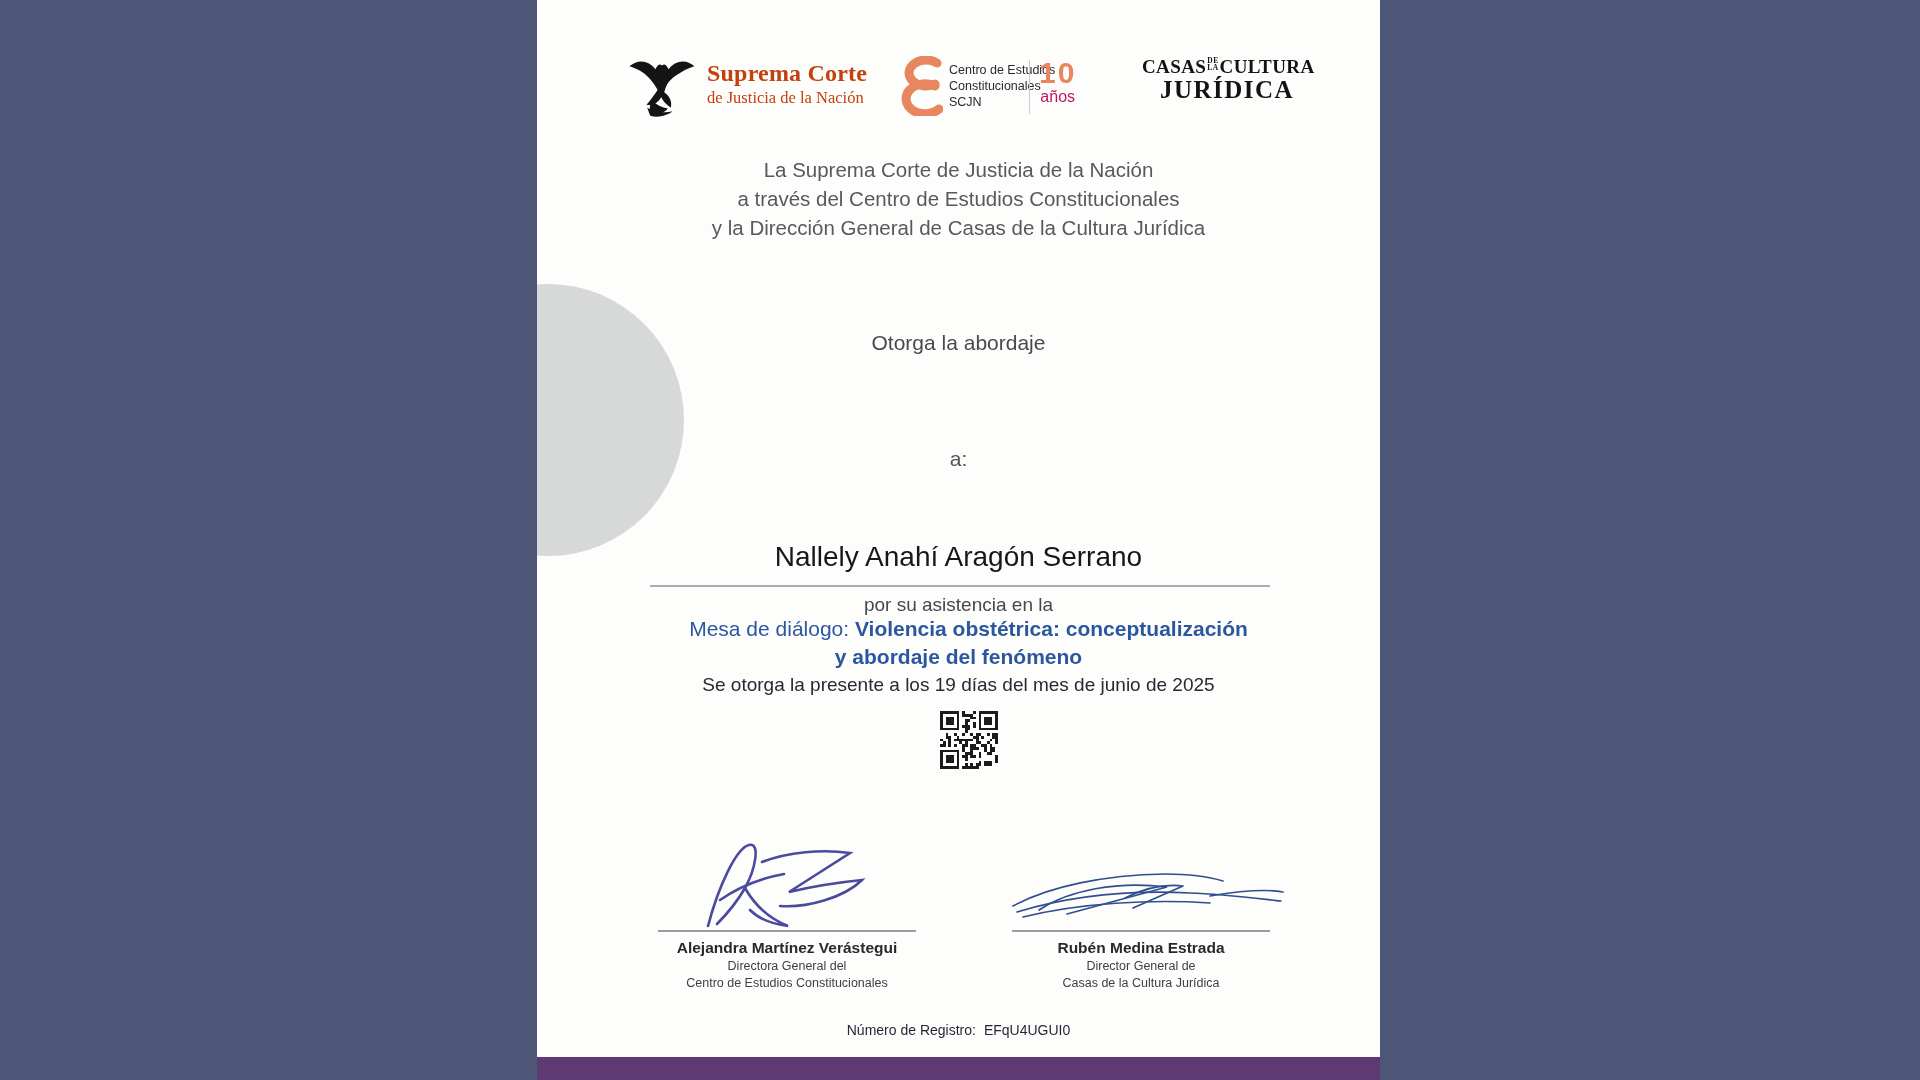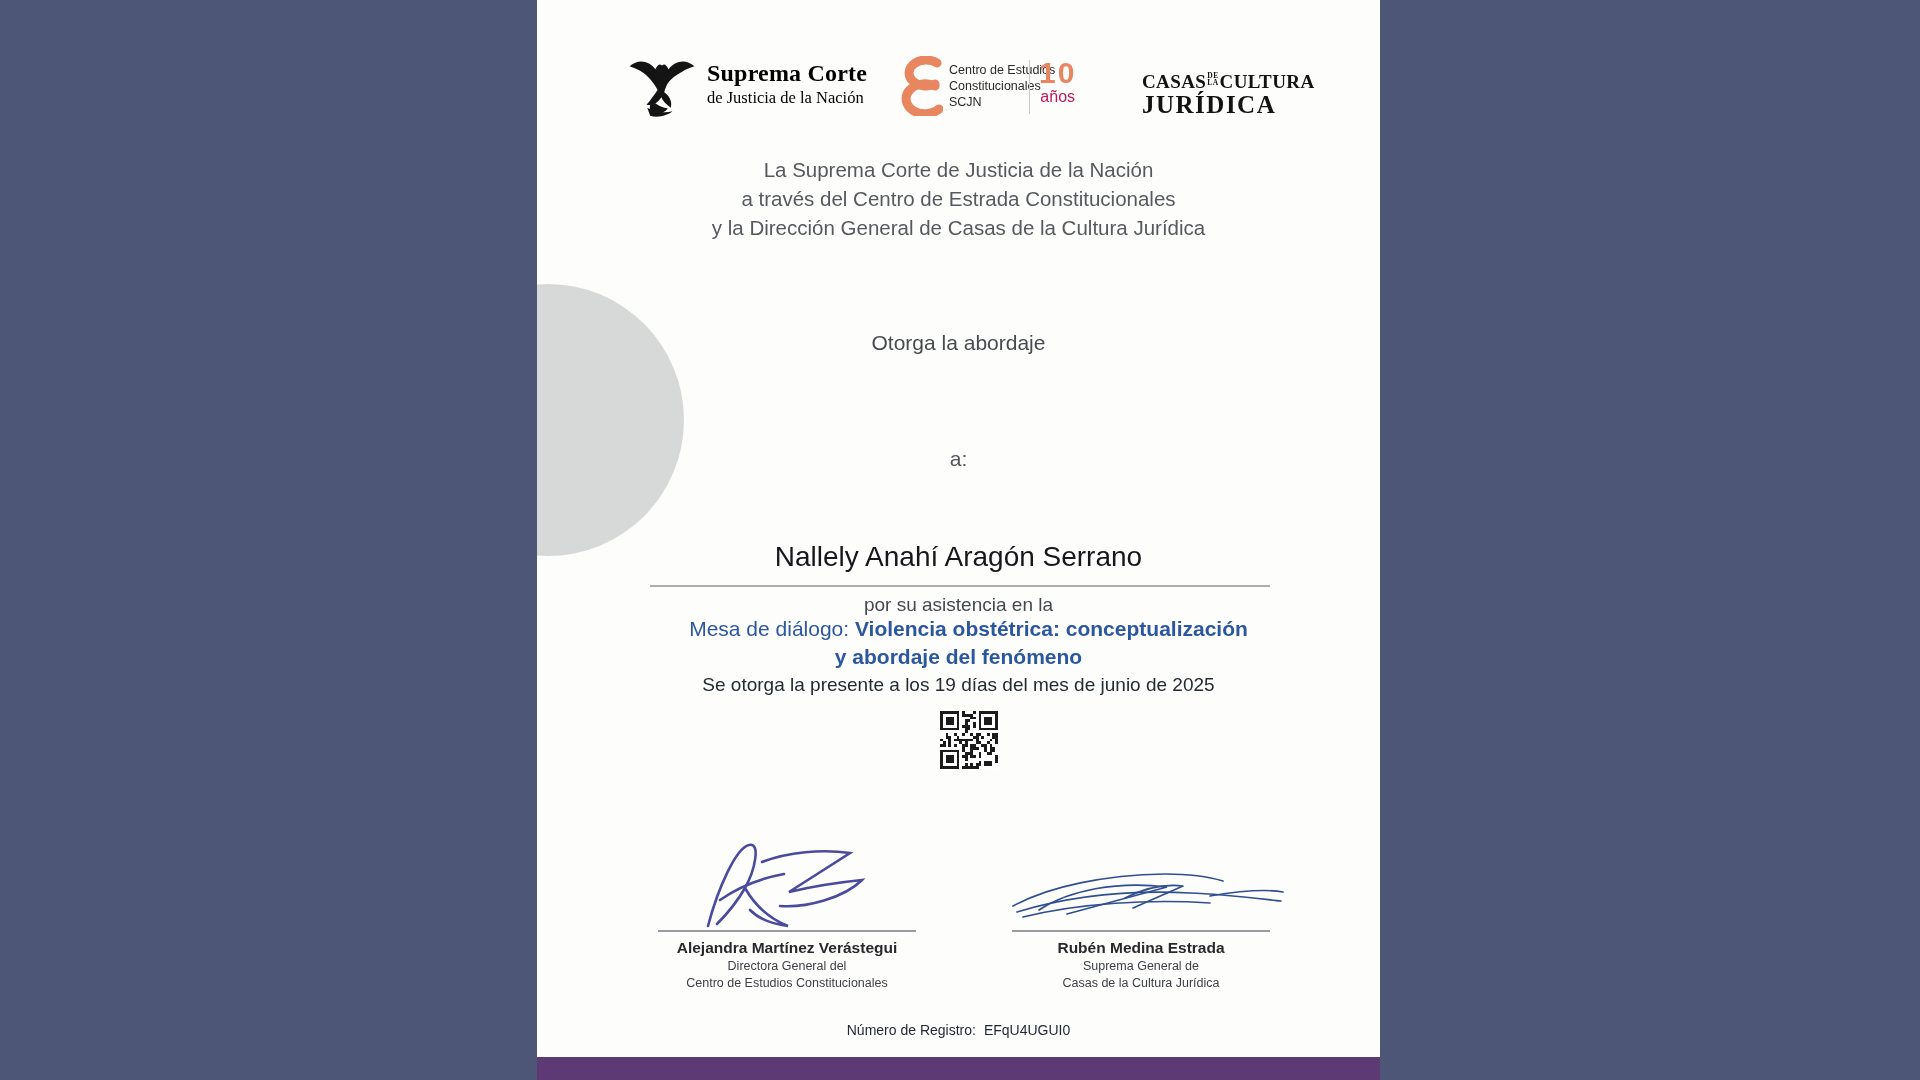--- a/index.html
+++ b/index.html
@@ -15,33 +15,33 @@
 
   
   .circle-deco {
     position:absolute; left:-125px; top:284px; width:272px; height:272px;
     border-radius:50%; background:#d7d9d8;
   }
 
   
   .scjn-logo { left:88px; top:56px; width:290px; height:62px; }
   .scjn-eagle { position:absolute; left:0; top:0; width:74px; height:62px; }
-  .scjn-word { position:absolute; left:82px; top:4px; font-family:"Liberation Serif", serif; color:#000000; }
+  .scjn-word { position:absolute; left:82px; top:4px; font-family:"Liberation Serif", serif; color:#c2410c; }
   .scjn-word .l1 { font-size:24px; font-weight:700; letter-spacing:.2px; }
   .scjn-word .l2 { font-size:16.5px; margin-top:1px; }
 
   .cec-logo { left:362px; top:56px; width:220px; height:62px; }
   .cec-mark { position:absolute; left:0; top:0; width:44px; height:60px; }
   .cec-text { position:absolute; left:50px; top:6px; font-size:12.5px; line-height:16px; color:#2a2a2a; }
   .cec-divider { position:absolute; left:130px; top:4px; width:1px; height:54px; background:#c9cccd; }
   .cec-anniv { position:absolute; left:140px; top:2px; text-align:center; }
   .cec-anniv .num { font-size:30px; font-weight:700; color:#e8875f; letter-spacing:2px; line-height:30px; }
   .cec-anniv .lbl { font-size:16px; color:#be185d; line-height:18px; }
 
-  .ccj-logo { left:605px; top:71px; width:170px; font-family:"Liberation Serif", serif; color:#131313; }
+  .ccj-logo { left:605px; top:56px; width:170px; text-align:center; font-family:"Liberation Serif", serif; color:#131313; }
   .ccj-line1 { font-size:19px; font-weight:700; letter-spacing:.4px; white-space:nowrap; }
   .ccj-small { display:inline-block; vertical-align:top; font-size:7.5px; line-height:7px; font-weight:700; margin:1px 1px 0 1px; }
   .ccj-line2 { font-size:25px; font-weight:700; letter-spacing:1.5px; margin-top:-2px; }
 
   
   .intro { top:155px; font-size:20.5px; line-height:29px; color:#56595e; }
 
   .pre-title { top:331px; font-size:21px; color:#474b50; }
   .main-title { top:352px; font-size:63px; font-weight:700; color:#5e3a7d; letter-spacing:.5px; }
   .to-label { top:447px; font-size:21px; color:#515459; }
@@ -111,21 +111,21 @@
     </div>
   </div>
 
   <div class="abs ccj-logo">
     <div class="ccj-line1"><span>CASAS</span><span class="ccj-small"><span>DE</span><br><span>LA</span></span><span>CULTURA</span></div>
     <div class="ccj-line2">JURÍDICA</div>
   </div>
 
   <div class="abs center intro">
     <div>La Suprema Corte de Justicia de la Nación</div>
-    <div>a través del Centro de Estrada Constitucionales</div>
+    <div>a través del Centro de Estudios Constitucionales</div>
     <div>y la Dirección General de Casas de la Cultura Jurídica</div>
   </div>
 
   <div class="abs center pre-title">Otorga la abordaje</div>
   <div class="abs center to-label">a:</div>
 
   <div class="abs center recipient-name">Nallely Anahí Aragón Serrano</div>
   <div class="abs name-underline"></div>
   <div class="abs center reason">por su asistencia en la</div>
 
@@ -369,21 +369,21 @@
       <path d="M12,52 C65,36 125,30 185,33 C215,34 248,38 276,41"></path>
       <path d="M18,57 C75,43 145,39 205,43"></path>
       <path d="M34,50 C64,30 112,21 162,27 C132,35 92,46 62,54"></path>
       <path d="M120,38 C140,28 160,24 178,26 C160,34 142,42 128,48"></path>
       <path d="M205,36 C235,31 262,29 278,32"></path>
     </g>
   </svg>
   <div class="abs sig-line right"></div>
   <div class="abs sig-block right">
     <div class="sig-name">Rubén Medina Estrada</div>
-    <div class="sig-role">Suprema General de</div>
+    <div class="sig-role">Director General de</div>
     <div class="sig-role">Casas de la Cultura Jurídica</div>
   </div>
 
   <div class="abs center registry">
     <span class="lbl">Número de Registro:</span><span>EFqU4UGUI0</span>
   </div>
 
   <div class="abs bottom-bar"></div>
 
 </div>

